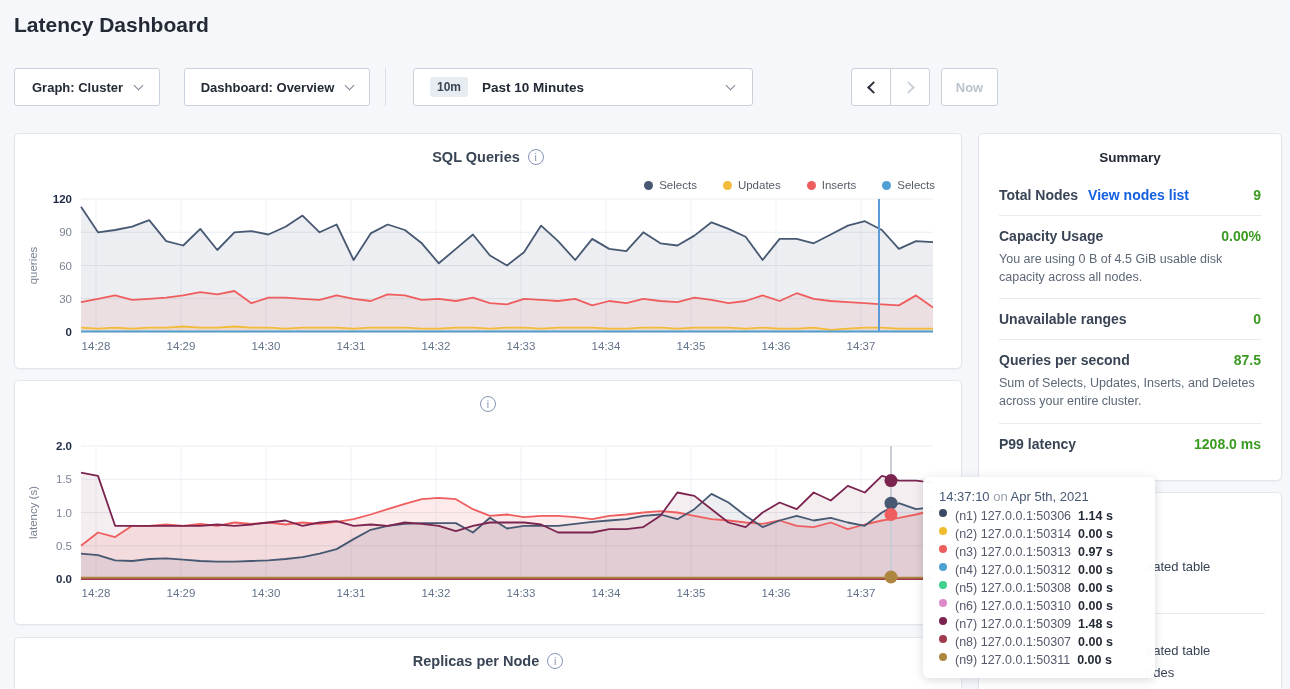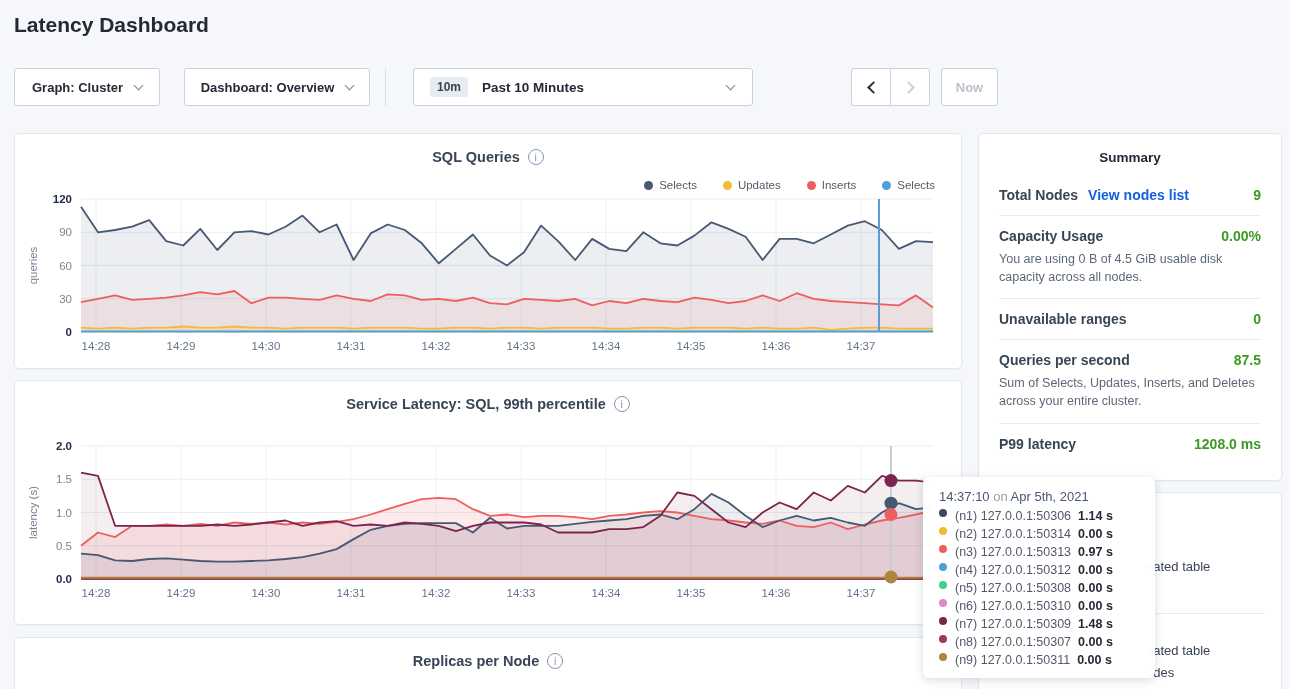--- a/index.html
+++ b/index.html
@@ -169,21 +169,20 @@
       <path d="M66.0,17.8 L 83.0,43.3 L 100.1,41.0 L 117.1,37.7 L 134.2,31.1 L 151.2,52.1 L 168.2,56.5 L 185.3,39.9 L 202.3,61.0 L 219.4,43.3 L 236.4,42.1 L 253.4,45.5 L 270.5,37.7 L 287.5,26.6 L 304.6,43.3 L 321.6,35.5 L 338.6,71.0 L 355.7,44.4 L 372.7,35.5 L 389.8,41.0 L 406.8,54.3 L 423.8,74.3 L 440.9,59.9 L 457.9,45.5 L 475.0,66.5 L 492.0,76.5 L 509.0,63.2 L 526.1,36.6 L 543.1,52.1 L 560.2,71.0 L 577.2,49.9 L 594.2,59.9 L 611.3,62.1 L 628.3,43.3 L 645.4,54.3 L 662.4,56.5 L 679.4,46.6 L 696.5,33.3 L 713.5,39.9 L 730.6,47.7 L 747.6,71.0 L 764.6,49.9 L 781.7,49.9 L 798.7,54.3 L 815.8,45.5 L 832.8,36.6 L 849.8,32.2 L 866.9,41.0 L 883.9,59.9 L 901.0,52.1 L 918.0,53.2" fill="none" stroke="#475872" stroke-width="1.8" stroke-linejoin="round"></path>
       <path d="M66.0,138.6 L 83.0,139.7 L 100.1,138.6 L 117.1,139.7 L 134.2,138.6 L 151.2,138.6 L 168.2,137.5 L 185.3,138.6 L 202.3,138.6 L 219.4,137.5 L 236.4,138.6 L 253.4,138.6 L 270.5,139.7 L 287.5,138.6 L 304.6,138.6 L 321.6,138.6 L 338.6,139.7 L 355.7,138.6 L 372.7,138.6 L 389.8,138.6 L 406.8,139.7 L 423.8,139.7 L 440.9,138.6 L 457.9,138.6 L 475.0,139.7 L 492.0,138.6 L 509.0,138.6 L 526.1,139.7 L 543.1,138.6 L 560.2,138.6 L 577.2,138.6 L 594.2,139.7 L 611.3,139.7 L 628.3,138.6 L 645.4,138.6 L 662.4,139.7 L 679.4,138.6 L 696.5,138.6 L 713.5,138.6 L 730.6,139.7 L 747.6,138.6 L 764.6,139.7 L 781.7,139.7 L 798.7,138.6 L 815.8,140.8 L 832.8,139.7 L 849.8,138.6 L 866.9,138.6 L 883.9,139.7 L 901.0,139.7 L 918.0,139.7" fill="none" stroke="#f2bb3a" stroke-width="1.8" stroke-linejoin="round"></path>
       <path d="M66.0,113.1 L 83.0,109.8 L 100.1,106.4 L 117.1,110.9 L 134.2,109.8 L 151.2,108.6 L 168.2,106.4 L 185.3,103.1 L 202.3,105.3 L 219.4,102.0 L 236.4,114.2 L 253.4,108.6 L 270.5,108.6 L 287.5,109.8 L 304.6,110.9 L 321.6,106.4 L 338.6,109.8 L 355.7,112.0 L 372.7,105.3 L 389.8,106.4 L 406.8,110.9 L 423.8,109.8 L 440.9,112.0 L 457.9,108.6 L 475.0,114.2 L 492.0,115.3 L 509.0,109.8 L 526.1,110.9 L 543.1,112.0 L 560.2,109.8 L 577.2,116.4 L 594.2,112.0 L 611.3,114.2 L 628.3,109.8 L 645.4,112.0 L 662.4,113.1 L 679.4,108.6 L 696.5,110.9 L 713.5,114.2 L 730.6,112.0 L 747.6,106.4 L 764.6,112.0 L 781.7,104.2 L 798.7,109.8 L 815.8,112.0 L 832.8,113.1 L 849.8,114.2 L 866.9,115.3 L 883.9,116.4 L 901.0,106.4 L 918.0,118.6" fill="none" stroke="#ef5e5e" stroke-width="1.8" stroke-linejoin="round"></path>
       <path d="M66.0,142.3 L 83.0,142.3 L 100.1,142.3 L 117.1,142.3 L 134.2,142.3 L 151.2,142.3 L 168.2,142.3 L 185.3,142.3 L 202.3,142.3 L 219.4,142.3 L 236.4,142.3 L 253.4,142.3 L 270.5,142.3 L 287.5,142.3 L 304.6,142.3 L 321.6,142.3 L 338.6,142.3 L 355.7,142.3 L 372.7,142.3 L 389.8,142.3 L 406.8,142.3 L 423.8,142.3 L 440.9,142.3 L 457.9,142.3 L 475.0,142.3 L 492.0,142.3 L 509.0,142.3 L 526.1,142.3 L 543.1,142.3 L 560.2,142.3 L 577.2,142.3 L 594.2,142.3 L 611.3,142.3 L 628.3,142.3 L 645.4,142.3 L 662.4,142.3 L 679.4,142.3 L 696.5,142.3 L 713.5,142.3 L 730.6,142.3 L 747.6,142.3 L 764.6,142.3 L 781.7,142.3 L 798.7,142.3 L 815.8,142.3 L 832.8,142.3 L 849.8,142.3 L 866.9,142.3 L 883.9,142.3 L 901.0,142.3 L 918.0,142.3" fill="none" stroke="#4d9fd4" stroke-width="1.8" stroke-linejoin="round"></path>
       <line x1="863.9832" y1="10" x2="863.9832" y2="143" stroke="#5b9bd8" stroke-width="2"></line>
     </svg>
 </div>
 
 <div class="card" id="card-latency">
   <div class="chart-title">
-    <span>Service Latency: SQL, 99th percentile</span>
     <span class="info-icon">i</span>
   </div>
   <svg class="chart" id="chart-latency" width="948" height="170" viewBox="0 0 948 170">
       <line x1="66" y1="143" x2="918" y2="143" stroke="#e9edf2" stroke-width="1"></line>
       <text x="57" y="147" text-anchor="end" fill="#1e2b47" font-weight="700">0.0</text>
       <line x1="66" y1="109.75" x2="918" y2="109.75" stroke="#e9edf2" stroke-width="1"></line>
       <text x="57" y="113.75" text-anchor="end" fill="#7b8494">0.5</text>
       <line x1="66" y1="76.5" x2="918" y2="76.5" stroke="#e9edf2" stroke-width="1"></line>
       <text x="57" y="80.5" text-anchor="end" fill="#7b8494">1.0</text>
       <line x1="66" y1="43.25" x2="918" y2="43.25" stroke="#e9edf2" stroke-width="1"></line>

